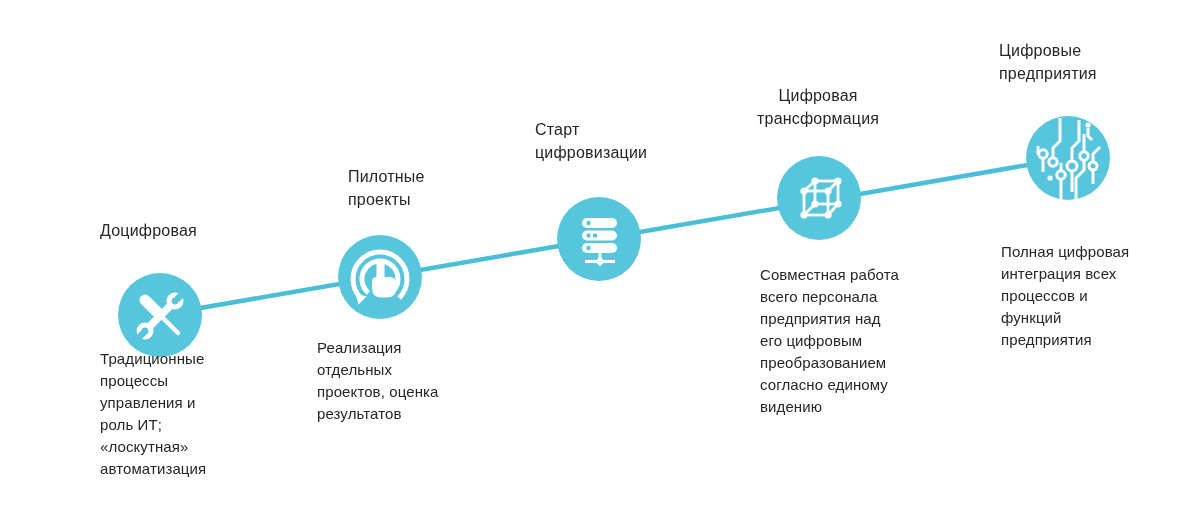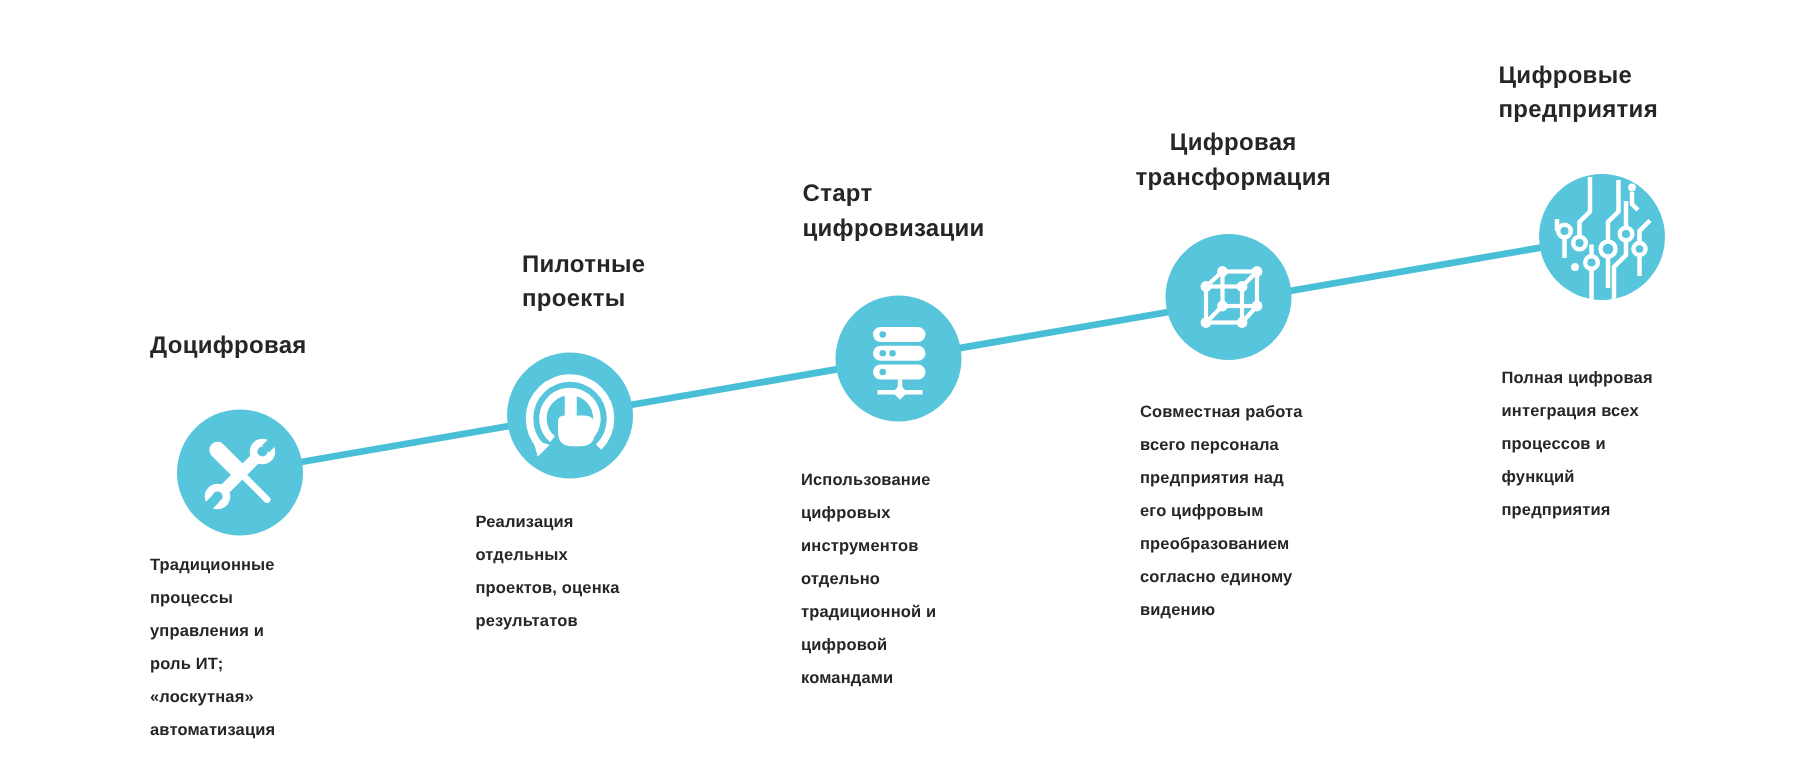--- a/index.html
+++ b/index.html
@@ -7,29 +7,29 @@
     position:relative;width:1200px;height:519px;background:#ffffff;overflow:hidden;
     font-family:"Liberation Sans","DejaVu Sans",sans-serif;color:#262626;
   }
   .timeline{position:absolute;left:0;top:0;width:1200px;height:519px;z-index:1;}
   .circle{
     position:absolute;width:84px;height:84px;border-radius:50%;
     background:#57c5db;z-index:2;
   }
   .circle svg{position:absolute;left:0;top:0;width:84px;height:84px;}
   .title{
-    position:absolute;z-index:3;font-size:16px;font-weight:bold;
+    position:absolute;z-index:3;font-size:16px;font-weight:normal;
     line-height:23px;letter-spacing:.2px;white-space:nowrap;
   }
   .desc{
-    position:absolute;z-index:3;font-size:11px;font-weight:bold;
+    position:absolute;z-index:3;font-size:15px;font-weight:normal;
     line-height:22px;letter-spacing:.1px;white-space:nowrap;
   }
   
-  .s1t{left:100px;top:219px;text-align:center;} .s1c{left:118px;top:273px;} .s1d{left:100px;top:366px;}
+  .s1t{left:100px;top:219px;text-align:center;} .s1c{left:118px;top:273px;} .s1d{left:100px;top:348px;}
   
   .s2t{left:316px;top:165px;margin-left:32px;} .s2c{left:338px;top:235px;} .s2d{left:317px;top:337px;}
   
   .s3t{left:535px;top:118px;} .s3c{left:557px;top:197px;} .s3d{left:534px;top:309px;}
   
   .s4t{left:757px;top:84px;text-align:center;}  .s4c{left:777px;top:156px;} .s4d{left:760px;top:264px;}
   
   .s5t{left:999px;top:39px;}  .s5c{left:1026px;top:116px;} .s5d{left:1001px;top:241px;}
 </style>
 </head>
@@ -81,21 +81,20 @@
         <circle cx="31.5" cy="26" r="2.2"></circle>
         <circle cx="31.5" cy="38.5" r="2.2"></circle>
         <circle cx="38" cy="38.5" r="2.2"></circle>
         <circle cx="31.5" cy="51" r="2.2"></circle>
       </g>
       <line x1="43" y1="56" x2="43" y2="64.5" stroke="#fff" stroke-width="3"></line>
       <line x1="28" y1="64.5" x2="58" y2="64.5" stroke="#fff" stroke-width="3"></line>
       <rect x="39.5" y="61" width="7" height="7" fill="#fff" transform="rotate(45 43 64.5)"></rect>
     </svg>
   </div>
-  <div class="desc s3d">Использование<br>цифровых<br>инструментов<br>отдельно<br>традиционной и<br>цифровой<br>командами</div>
 
   <div class="title s4t">Цифровая<br>трансформация</div>
   <div class="circle s4c">
     <svg viewBox="0 0 84 84">
       <g stroke="#fff" stroke-width="2.8" fill="none">
         <rect x="27" y="35" width="24" height="24"></rect>
         <rect x="38" y="25" width="23" height="23"></rect>
         <line x1="27" y1="35" x2="38" y2="25"></line>
         <line x1="51" y1="35" x2="61" y2="25"></line>
         <line x1="51" y1="59" x2="61" y2="48"></line>

